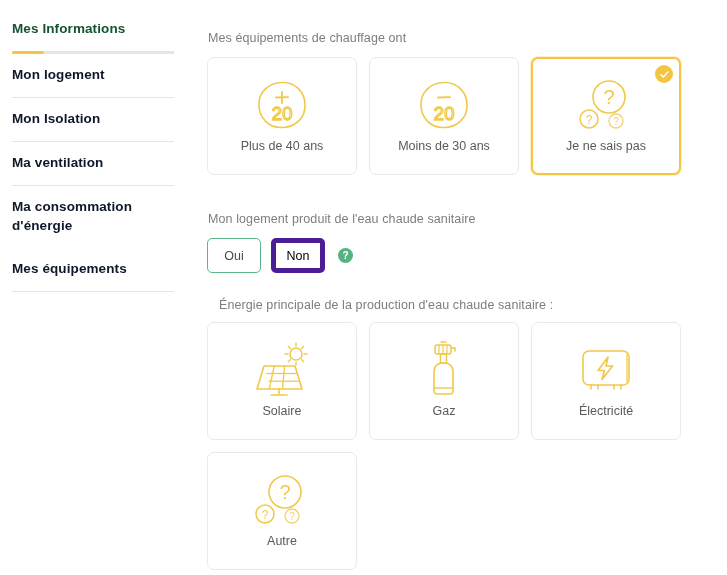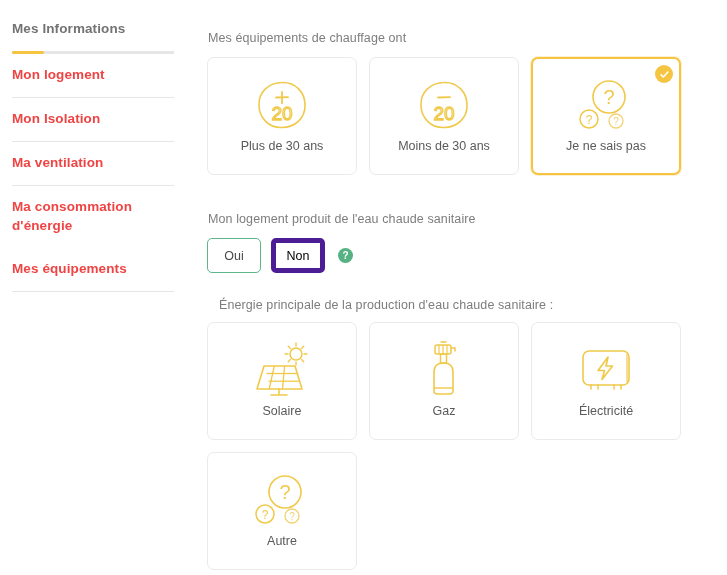--- a/index.html
+++ b/index.html
@@ -30,28 +30,28 @@
   }
   .nav-item {
     position: relative;
     padding: 0 14px 0 12px;
     margin: 0;
   }
   .nav-label {
     display: block;
     font-size: 13.5px;
     line-height: 19px;
-    color: #ef4444;
+    color: #0f172a;
     font-weight: 600;
     padding: 11px 0 13px 0;
     letter-spacing: 0.1px;
     cursor: pointer;
   }
   .nav-item.active .nav-label {
-    color: #737373;
+    color: #14532d;
   }
   .nav-rule {
     position: relative;
     height: 1px;
     background: #e6e6e6;
     margin-left: 0px;
     margin-right: 12px;
   }
   .nav-item.active .nav-rule {
     height: 3px;
@@ -234,21 +234,21 @@
 
       <div class="card">
         <div class="card-icon">
           <svg width="56" height="56" viewBox="0 0 56 56">
             <path d="M28 5.5 C41 5 51 15 51 28 C51.5 41 41 50.5 28 50.5 C15 51 5 41 5 28 C4.5 15 15 5.5 28 5.5 Z" fill="none" stroke="#f0c94a" stroke-width="1.6" stroke-linecap="round"></path>
             <path d="M22 20.5 L34 20.2" fill="none" stroke="#f0c94a" stroke-width="1.8" stroke-linecap="round"></path>
             <path d="M28 14.8 L28 26.2" fill="none" stroke="#f0c94a" stroke-width="1.8" stroke-linecap="round"></path>
             <text x="28" y="43" text-anchor="middle" font-family="&quot;Liberation Sans&quot;, sans-serif" font-size="19" fill="none" stroke="#f0c94a" stroke-width="1.3">20</text>
           </svg>
         </div>
-        <div class="card-label">Plus de 30 ans</div>
+        <div class="card-label">Plus de 40 ans</div>
       </div>
 
       <div class="card">
         <div class="card-icon">
           <svg width="56" height="56" viewBox="0 0 56 56">
             <path d="M28 5.5 C41 5 51 15 51 28 C51.5 41 41 50.5 28 50.5 C15 51 5 41 5 28 C4.5 15 15 5.5 28 5.5 Z" fill="none" stroke="#f0c94a" stroke-width="1.6" stroke-linecap="round"></path>
             <path d="M22 20.5 L34 20.2" fill="none" stroke="#f0c94a" stroke-width="1.8" stroke-linecap="round"></path>
             <text x="28" y="43" text-anchor="middle" font-family="&quot;Liberation Sans&quot;, sans-serif" font-size="19" fill="none" stroke="#f0c94a" stroke-width="1.3">20</text>
           </svg>
         </div>

